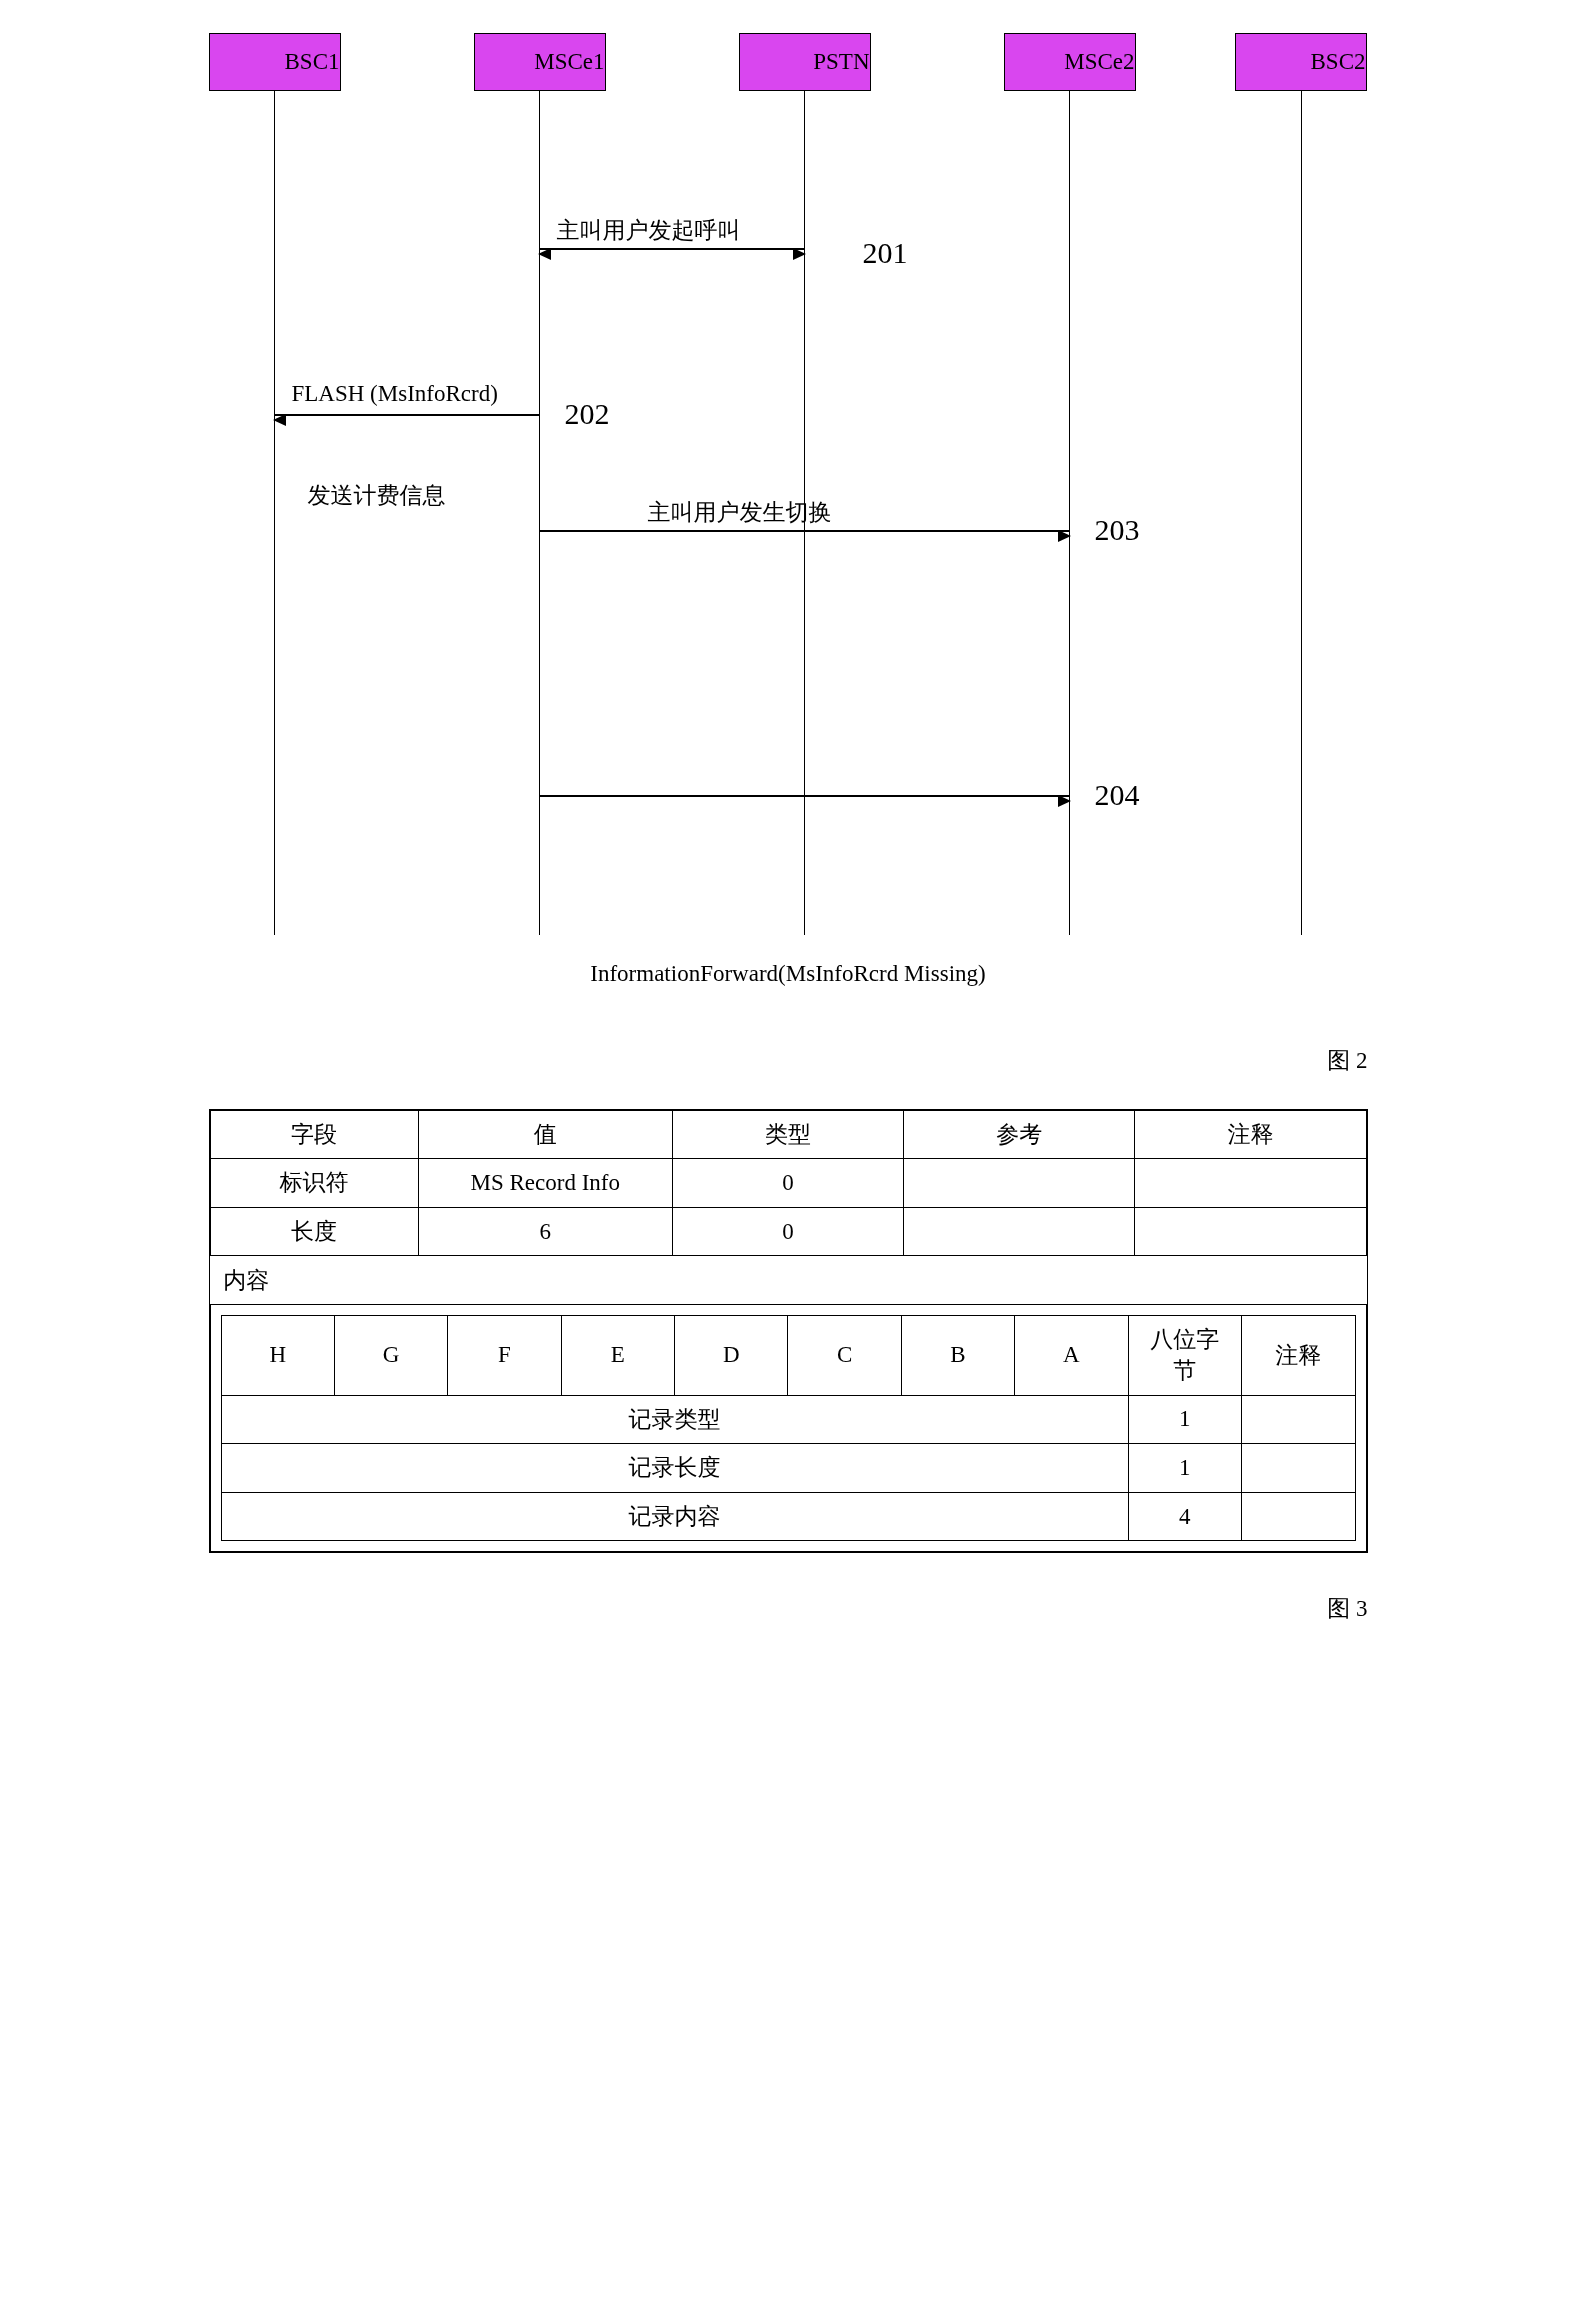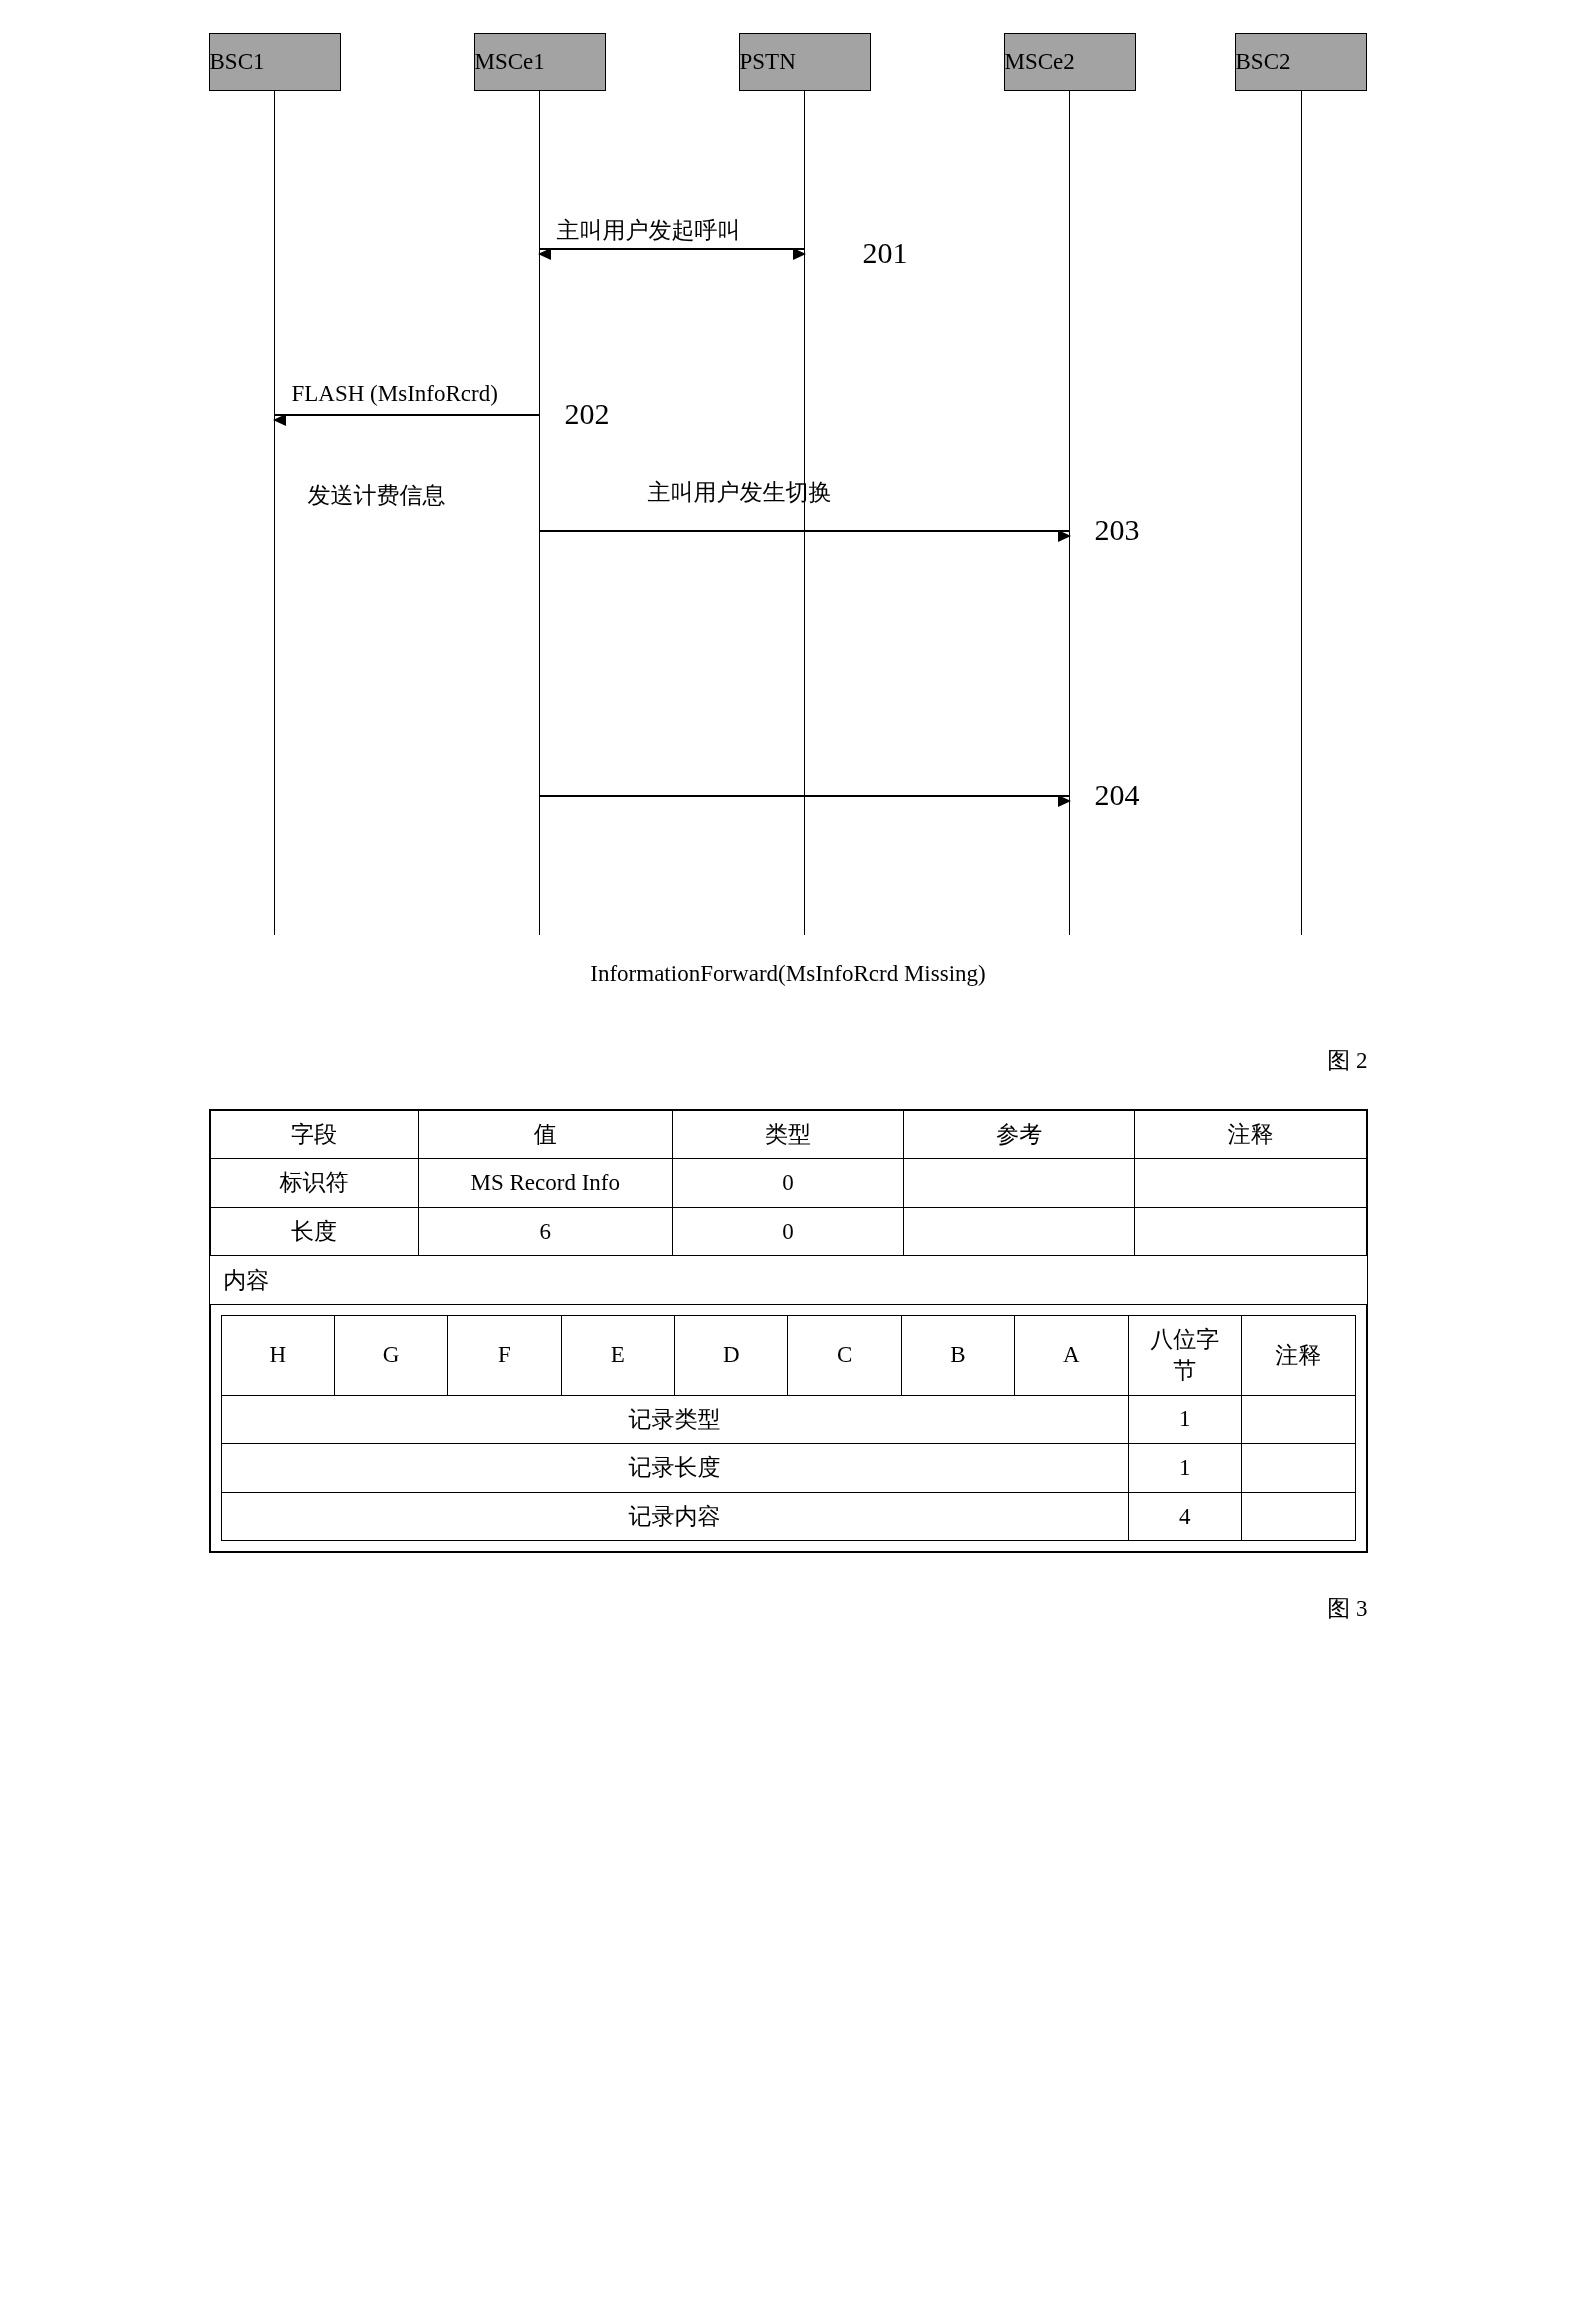--- a/index.html
+++ b/index.html
@@ -21,22 +21,22 @@
     margin-bottom: 16.6px;
   }
   .actor {
     position: absolute;
     top: 0;
     width: 132px;
     height: 58px;
     border: 1.7px solid #000;
     display: flex;
     align-items: center;
-    justify-content: flex-start;
-    background: #a3a3a3;
+    justify-content: flex-end;
+    background: #d946ef;
   }
   .lifeline {
     position: absolute;
     top: 58px;
     width: 1.7px;
     height: 844px;
     background: #000;
   }
   .arrow {
     position: absolute;
@@ -123,21 +123,21 @@
     <div class="arrow" style="left:66px; top:381px; width:265px">
       <div class="arrow-head-left"></div>
     </div>
     <div class="msg-label" style="left:83px; top:348px">FLASH (MsInfoRcrd)</div>
     <div class="step-num" style="left:356px; top:364px">202</div>
     <div class="msg-label" style="left:99px; top:447px">发送计费信息</div>
 
     <div class="arrow" style="left:331px; top:497px; width:530px">
       <div class="arrow-head-right"></div>
     </div>
-    <div class="msg-label" style="left:439px; top:444px">主叫用户发生切换</div>
+    <div class="msg-label" style="left:439px; top:464px">主叫用户发生切换</div>
     <div class="step-num" style="left:886px; top:480px">203</div>
 
     <div class="arrow" style="left:331px; top:762px; width:530px">
       <div class="arrow-head-right"></div>
     </div>
     <div class="step-num" style="left:886px; top:745px">204</div>
   </div>
 
   <div style="text-align:center; margin-top:8.3px">InformationForward(MsInfoRcrd Missing)</div>
 

